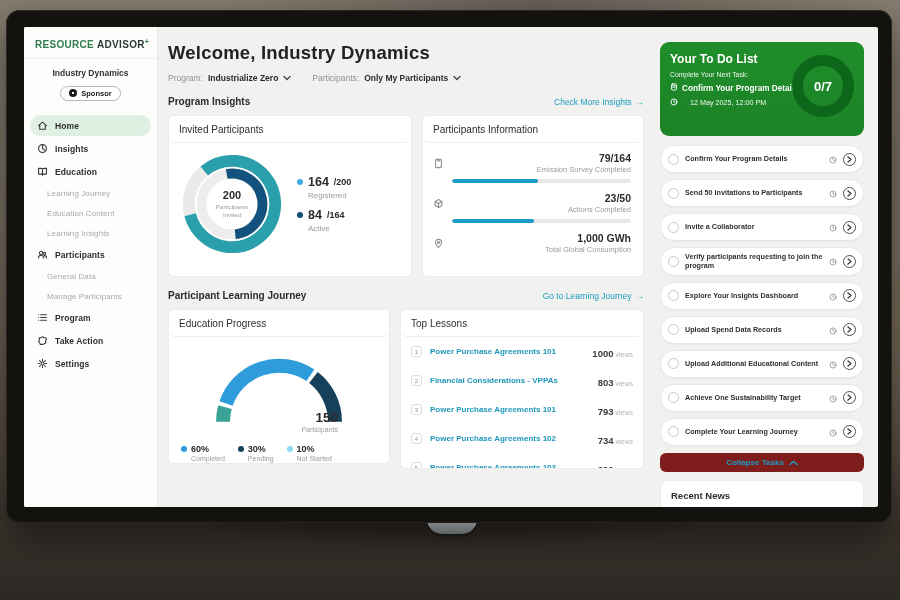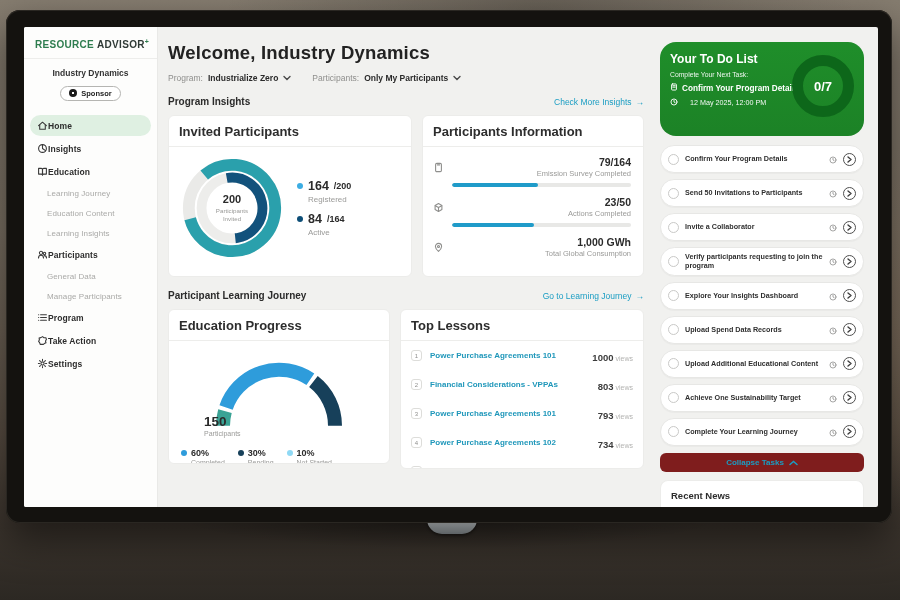--- a/index.html
+++ b/index.html
@@ -30,21 +30,21 @@
   .logo-dark { color:#2f3a36; margin-left:3px; }
   .logo-plus { color:#2e7d4f; font-size:7px; vertical-align:super; }
   .side-divider { height:1px; background:#ededeb; }
   .org { text-align:center; font-size:8.5px; font-weight:bold; color:#333; margin-top:9px; }
   .sponsor-wrap { text-align:center; margin-top:5px; }
   .sponsor { display:inline-flex; align-items:center; gap:4px; border:1px solid #b5b5b2;
     border-radius:10px; padding:2px 8px; font-size:7.5px; font-weight:bold; color:#222; background:#fff; }
   .sponsor-dot { width:8px; height:8px; border-radius:50%; background:#1c1c1c; display:inline-block;
     background-image:radial-gradient(circle at 50% 50%, #fff 0 1px, #1c1c1c 1.5px); }
   .nav { margin-top:13px; display:flex; flex-direction:column; }
-  .nav-item { display:flex; align-items:center; margin:1px 6px; padding:5px 4px 5px 7px;
+  .nav-item { display:flex; align-items:center; gap:7px; margin:1px 6px; padding:5px 4px 5px 7px;
     border-radius:13px; cursor:pointer; }
   .nav-item .nav-label { font-size:8.5px; font-weight:bold; color:#2d2d2d; letter-spacing:.1px; }
   .nav-item.sub { padding-left:17px; padding-top:4.5px; padding-bottom:4.5px; }
   .nav-item.sub .nav-label { font-weight:normal; color:#a9a9a7; font-size:8px; }
   .nav-item.active { background:#dff0e2; }
   .nav-icon { width:11px; height:11px; flex:none; display:inline-flex; }
   .nav-icon svg { width:11px; height:11px; stroke:#3a3a3a; stroke-width:1.1; fill:none; stroke-linecap:round; stroke-linejoin:round; }
 
   
   .main { flex:1; padding:10px 12px 0 10px; min-width:0; }
@@ -52,21 +52,21 @@
   .filters { display:flex; gap:21px; align-items:center; margin-top:9px; font-size:8.5px; color:#8f8f8d; }
   .filter { display:flex; align-items:center; gap:5px; cursor:pointer; }
   .filter b { color:#2b2b2b; font-size:8.5px; }
   .chev svg { width:8px; height:6px; stroke:#4a4a4a; stroke-width:1.4; fill:none; stroke-linecap:round; }
   .section-row { display:flex; justify-content:space-between; align-items:baseline; margin-top:13px; }
   .section-title { font-size:10px; font-weight:bold; color:#2b2b2b; }
   .tlink { font-size:8.5px; font-weight:normal; color:#1a9dc3; cursor:pointer; }
   .tlink .arr { margin-left:4px; }
   .cards-row { display:flex; gap:10px; margin-top:8px; }
   .card { background:#fff; border:1px solid #ececea; border-radius:6px; overflow:hidden; }
-  .card-head { padding:8px 10px 7px; font-size:13px; font-weight:bold; color:#2d2d2d; border-bottom:1px solid #ededeb; }
+  .card-head { padding:8px 10px 7px; font-size:10px; font-weight:normal; color:#2d2d2d; border-bottom:1px solid #ededeb;border-radius:6px; }
 
   .card-invited { width:244px; height:162px; flex:none; }
   .invited-body { display:flex; align-items:center; padding:8px 6px 0 10px; }
   .donut-wrap { position:relative; width:106px; height:106px; flex:none; }
   .donut-center { position:absolute; inset:0; display:flex; flex-direction:column; align-items:center; justify-content:center; text-align:center; }
   .donut-center .val { font-size:11px; font-weight:bold; color:#2b2b2b; }
   .donut-center .lab { font-size:6.2px; color:#9a9a98; width:48px; line-height:1.3; margin-top:2px; }
   .donut-legend { margin-left:12px; }
   .dl-item { margin:8px 0; }
   .dl-top { display:flex; align-items:center; gap:5px; }
@@ -81,41 +81,41 @@
   .info-icon { width:11px; padding-top:3px; flex:none; }
   .info-icon svg { width:11px; height:11px; stroke:#8f8f8d; stroke-width:1.1; fill:none; stroke-linecap:round; stroke-linejoin:round; }
   .info-main { flex:1; min-width:0; }
   .info-value { font-size:10.5px; font-weight:bold; color:#2b2b2b; }
   .info-label { font-size:7.5px; color:#9a9a98; margin-top:1px; }
   .bar { height:4px; background:#e8e8e6; border-radius:2px; margin-top:5px; overflow:hidden; }
   .bar-fill { height:100%; border-radius:2px; background:#1f9bc9; }
 
   .card-edu { width:222px; height:155px; flex:none; }
   .gauge-wrap { position:relative; width:150px; margin:10px auto 0; }
-  .gauge-center { position:absolute; left:0; right:8px; bottom:2px; text-align:left; }
+  .gauge-center { position:absolute; left:0; right:16px; bottom:2px; text-align:right; }
   .gauge-center .val { font-size:13.5px; font-weight:bold; color:#2b2b2b; }
   .gauge-center .lab { font-size:7px; color:#9a9a98; margin-top:1px; }
   .gauge-legend { display:flex; gap:13px; padding:9px 0 0 12px; }
   .gl-item { display:flex; gap:4px; }
   .gl-dot { width:6px; height:6px; border-radius:50%; margin-top:2px; flex:none; }
   .gl-pct { font-size:9px; font-weight:bold; color:#2b2b2b; }
   .gl-lab { font-size:7px; color:#9a9a98; margin-top:1px; }
 
   .card-lessons { flex:1; height:160px; }
   .lesson-row { display:flex; align-items:center; padding:5.5px 10px; }
   .lesson-rank { width:11px; height:11px; border:1px solid #ddddda; border-radius:3px; font-size:6px; color:#8f8f8d;
     display:flex; align-items:center; justify-content:center; flex:none; }
   .lesson-title { font-size:8px; font-weight:bold; color:#1f97ba; margin-left:8px; cursor:pointer; }
   .lesson-views { margin-left:auto; white-space:nowrap; }
   .lesson-views b { font-size:9.5px; color:#3b3b3b; }
   .lesson-views span { font-size:7px; color:#b3b3b1; margin-left:2px; }
 
   
   .rightcol { width:222px; flex:none; padding:15px 14px 0 4px; }
-  .todo-card { position:relative; background:linear-gradient(180deg,#1f8e2a,#1c8226); border-radius:16px;
+  .todo-card { position:relative; background:linear-gradient(180deg,#1f8e2a,#1c8226); border-radius:9px;
     padding:10px 10px; color:#fff; height:94px; }
   .todo-title { font-size:12px; font-weight:bold; }
   .todo-sub { font-size:6.8px; opacity:.92; margin-top:5px; }
   .todo-next { display:flex; align-items:center; gap:4px; font-size:8.2px; font-weight:bold; margin-top:5px; width:132px; }
   .todo-due { display:flex; align-items:flex-start; gap:12px; font-size:7.2px; margin-top:5px; opacity:.95; }
   .todo-ico svg { width:8px; height:8px; stroke:#fff; stroke-width:1.2; fill:none; stroke-linecap:round; stroke-linejoin:round; }
   .todo-ring { position:absolute; right:10px; top:13px; width:62px; height:62px; border-radius:50%;
     border:11px solid #0d671a; display:flex; align-items:center; justify-content:center; }
   .todo-ring span { font-size:13px; font-weight:bold; }
 

